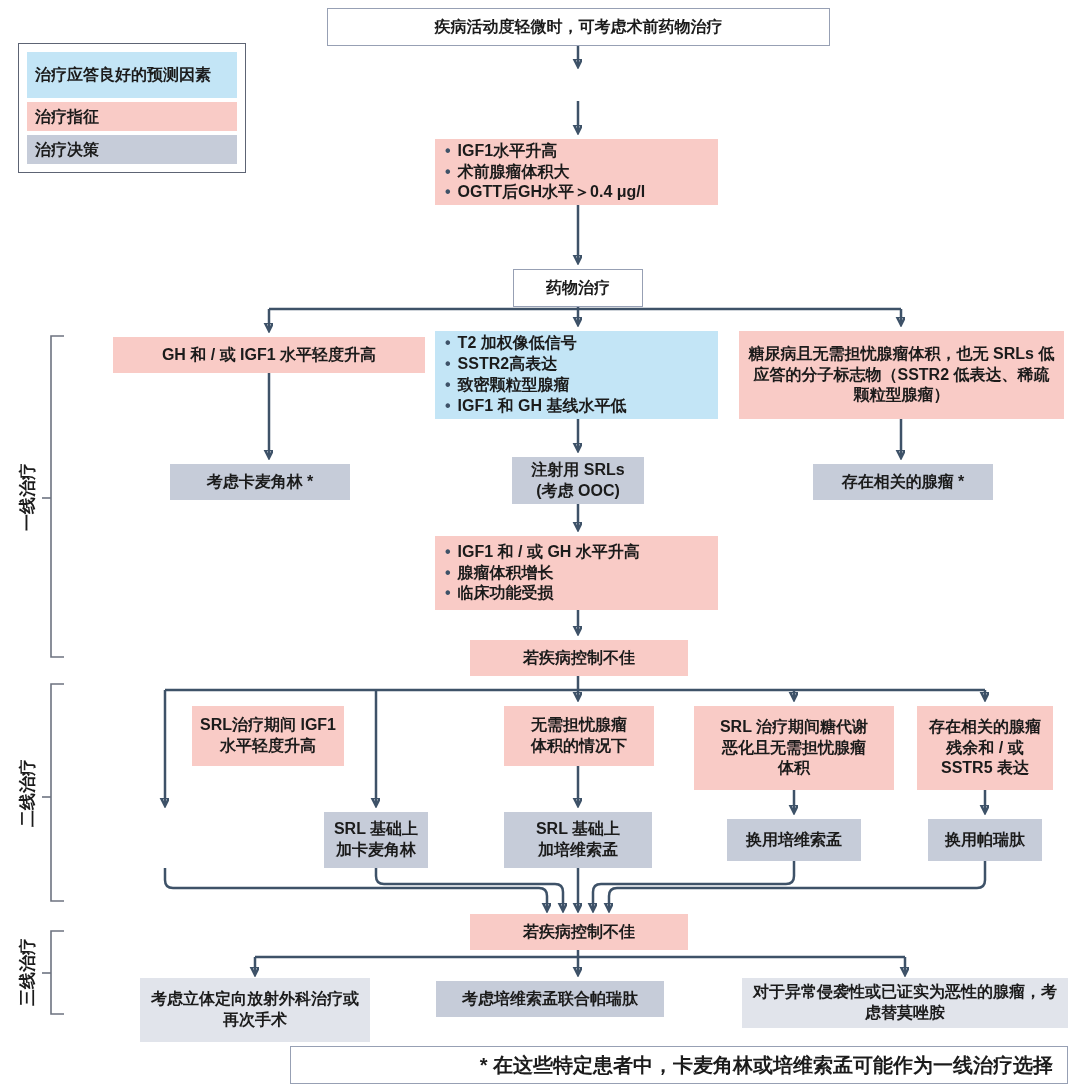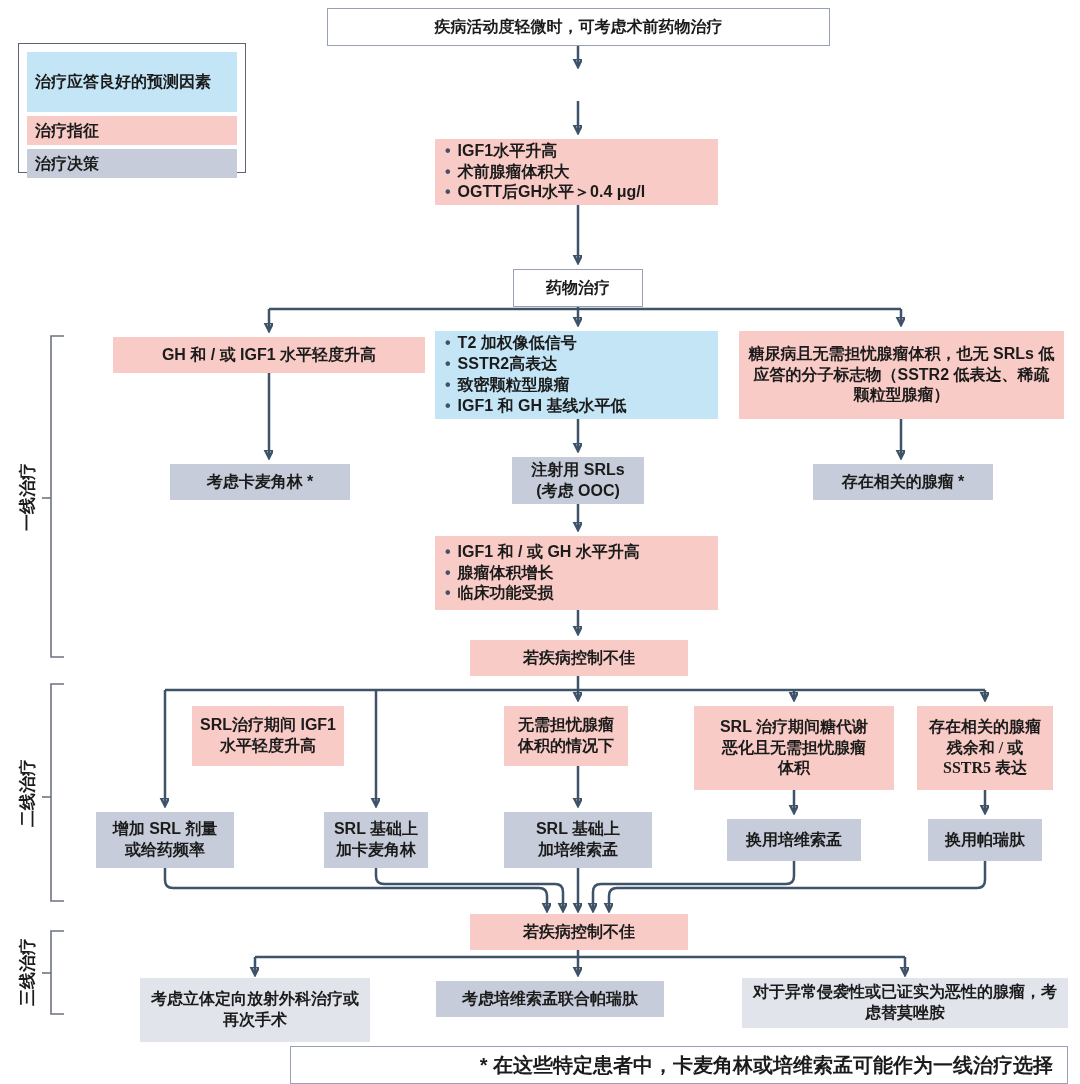--- a/index.html
+++ b/index.html
@@ -12,21 +12,21 @@
   .blue{background:#c3e5f6;}
   .gray{background:#c6ccd9;}
   .lightgray{background:#e1e4eb;}
   .bullets{flex-direction:column;align-items:flex-start;justify-content:center;text-align:left;padding:5px 10px;}
   .bullet{display:flex;gap:7px;}
   .bullet .dot{color:#3e5268;flex:0 0 auto;}
   .legend{position:absolute;left:18px;top:43px;width:228px;height:130px;background:#fff;
     border:1.6px solid #5d6474;box-sizing:border-box;padding:8px 8px;display:flex;flex-direction:column;gap:4px;}
   .legend .item{flex:0 0 auto;display:flex;align-items:center;font-weight:bold;font-size:16px;
     line-height:1.25;padding:2px 8px;box-sizing:border-box;}
-  .legend .item.tall{height:60px;}
+  .legend .item.tall{height:46px;}
   .legend .item.short{height:29px;}
   .stage{position:absolute;font-weight:bold;font-size:17px;white-space:nowrap;
     transform:translate(-50%,-50%) rotate(-90deg);}
   .footnote{justify-content:flex-end;text-align:right;padding-right:14px;font-size:20px;}
   svg.wires{position:absolute;left:0;top:0;width:1080px;height:1084px;}
   svg.wires path{fill:none;stroke:#3e5268;stroke-width:2.5;}
   svg.wires path.br{stroke:#6d7380;stroke-width:1.6;}
 </style>
 </head>
 <body>
@@ -110,31 +110,29 @@
   <div class="box gray" style="left:170px;top:464px;width:180px;height:30px;text-align:center;">考虑卡麦角林 *</div>
   <div class="box gray" style="left:512px;top:457px;width:132px;height:47px;">注射用 SRLs
 (考虑 OOC)</div>
   <div class="box gray" style="left:813px;top:464px;width:180px;height:30px;">存在相关的腺瘤 *</div>
 
   <div class="box pink bullets" style="left:435px;top:536px;width:283px;height:74px;"><div class="bullet"><span class="dot">•</span><span>IGF1 和 / 或 GH 水平升高</span></div><div class="bullet"><span class="dot">•</span><span>腺瘤体积增长</span></div><div class="bullet"><span class="dot">•</span><span>临床功能受损</span></div></div>
   <div class="box pink" style="left:470px;top:640px;width:218px;height:28px;">若疾病控制不佳</div>
 
   <div class="box pink" style="left:192px;top:706px;width:152px;height:60px;">SRL治疗期间 IGF1
 水平轻度升高</div>
-  <div class="box pink" style="left:504px;top:706px;width:124px;height:60px;">无需担忧腺瘤
+  <div class="box pink" style="left:504px;top:706px;width:150px;height:60px;">无需担忧腺瘤
 体积的情况下</div>
   <div class="box pink" style="left:694px;top:706px;width:200px;height:84px;">SRL 治疗期间糖代谢
 恶化且无需担忧腺瘤
 体积</div>
-  <div class="box pink" style="left:917px;top:706px;width:136px;height:84px;font-family:Liberation Serif, serif;">存在相关的腺瘤
+  <div class="box pink" style="left:917px;top:706px;width:136px;height:84px;">存在相关的腺瘤
 残余和 / 或
 SSTR5 表达</div>
 
-  <div class="box gray" style="left:96px;top:812px;width:138px;height:56px;">增加 SRL 剂量
-或给药频率</div>
   <div class="box gray" style="left:324px;top:812px;width:104px;height:56px;">SRL 基础上
 加卡麦角林</div>
   <div class="box gray" style="left:504px;top:812px;width:148px;height:56px;">SRL 基础上
 加培维索孟</div>
   <div class="box gray" style="left:727px;top:819px;width:134px;height:42px;">换用培维索孟</div>
   <div class="box gray" style="left:928px;top:819px;width:114px;height:42px;">换用帕瑞肽</div>
 
   <div class="box pink" style="left:470px;top:914px;width:218px;height:28px;">若疾病控制不佳</div>
 
   <div class="box lightgray" style="left:140px;top:978px;width:230px;height:64px;">考虑立体定向放射外科治疗或再次手术</div>

